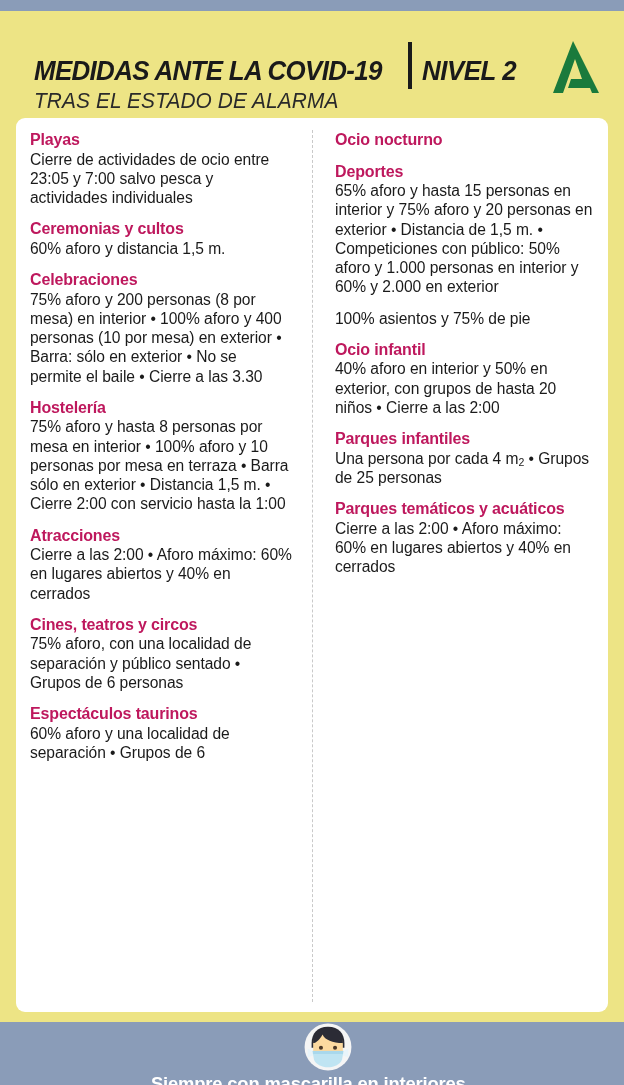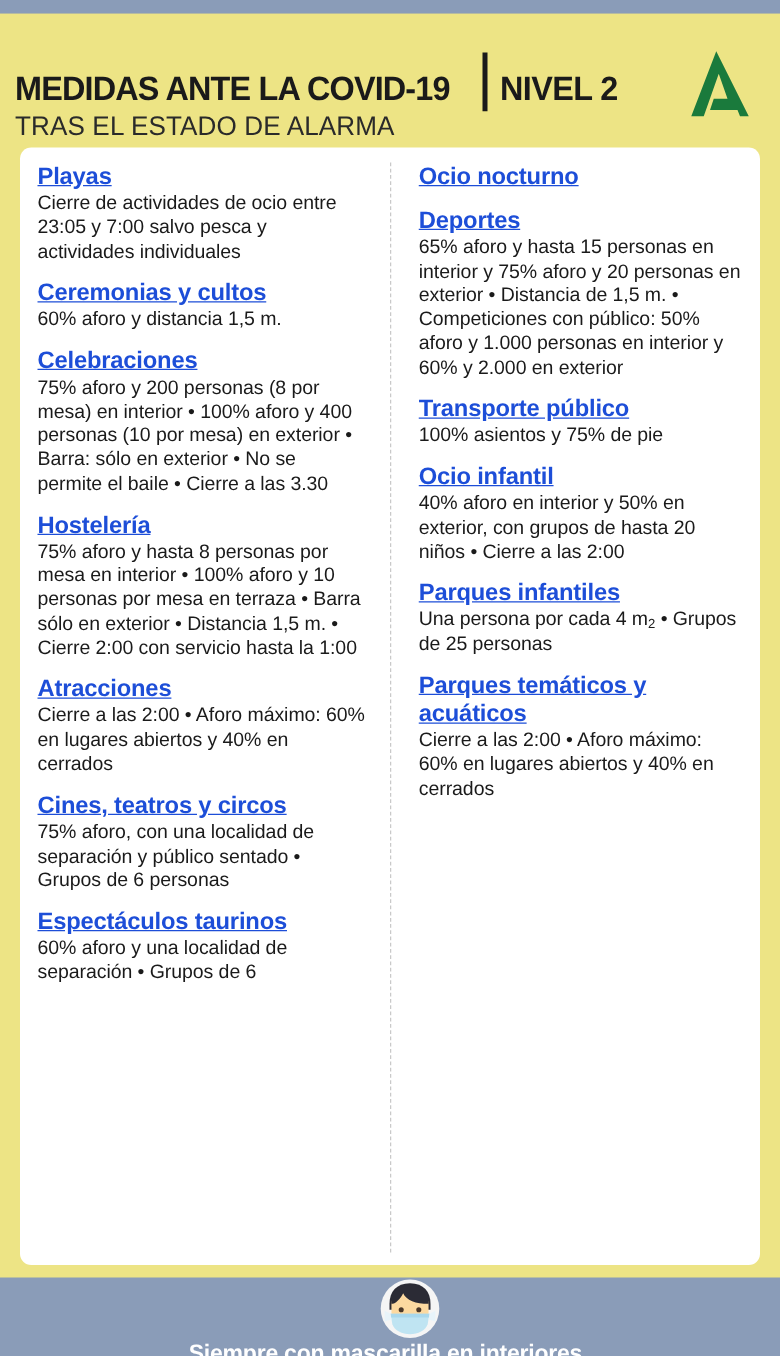--- a/index.html
+++ b/index.html
@@ -24,22 +24,23 @@
   
   .header {
     height: 107px;
     background: #EDE485;
     position: relative;
     padding: 0 18px;
     box-sizing: border-box;
   }
   .header-text {
     position: absolute;
-    left: 12px;
+    left: 34px;
     top: 22px;
+    font-style: italic;
   }
   .title-row {
     display: flex;
     align-items: baseline;
     white-space: nowrap;
   }
   .title-main {
     font-size: 27px;
     font-weight: 700;
     letter-spacing: -0.7px;
@@ -107,26 +108,25 @@
   }
 
   .entry {
     margin-bottom: 12px;
   }
   .entry:last-child {
     margin-bottom: 0;
   }
   .entry h3 {
     margin: 0 0 0px 0;
-    font-size: 19px;
-    font-weight: 700;
-    color: #1d4ed8;
+    font-size: 16px;
+    font-weight: 700;
+    color: #be185d;
     letter-spacing: -0.15px;
     line-height: 1.22;
-    text-decoration: underline;
   }
   .entry p {
     margin: 0;
     font-size: 15.6px;
     font-weight: 400;
     color: #1A1A1A;
     line-height: 1.235;
     letter-spacing: -0.05px;
   }
   .entry p sub {
@@ -220,21 +220,20 @@
 
   <div class="col col-right">
     <div class="entry">
       <h3>Ocio nocturno</h3>
     </div>
     <div class="entry">
       <h3>Deportes</h3>
       <p>65% aforo y hasta 15 personas en interior y 75% aforo y 20 personas en exterior • Distancia de 1,5 m. • Competiciones con público: 50% aforo y 1.000 personas en interior y 60% y 2.000 en exterior</p>
     </div>
     <div class="entry">
-      <h3>Transporte público</h3>
       <p>100% asientos  y 75% de pie</p>
     </div>
     <div class="entry">
       <h3>Ocio infantil</h3>
       <p>40% aforo en interior y 50% en exterior, con grupos de hasta 20 niños • Cierre a las 2:00</p>
     </div>
     <div class="entry">
       <h3>Parques infantiles</h3>
       <p><span>Una persona por cada 4 m</span><sub>2</sub><span> • Grupos de 25 personas</span></p>
     </div>

